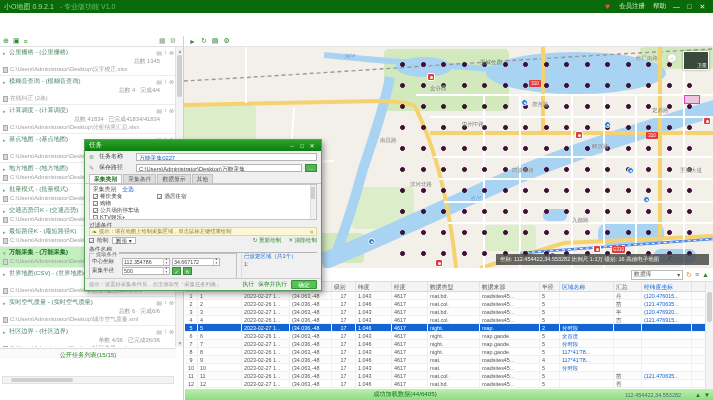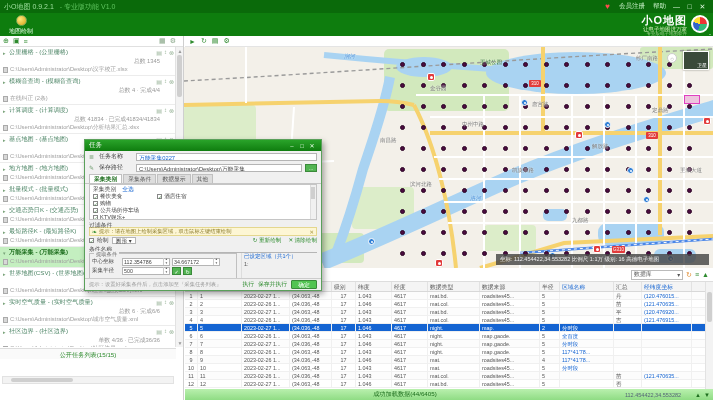--- a/index.html
+++ b/index.html
@@ -172,33 +172,20 @@
     <span class="tsub">- 专业版功能 V1.0</span>
     <span class="spacer"></span>
     <span class="heart">♥</span>
     <span class="tlink">会员注册</span>
     <span class="tlink">帮助</span>
     <span class="wbtn">—</span>
     <span class="wbtn">□</span>
     <span class="wbtn">✕</span>
   </div>
 
-  <div id="ribbon">
-    <div class="tool">
-      <div class="ticon"></div>
-      <div class="tlabel">地图绘制</div>
-    </div>
-    <div id="logo">
-      <div class="l1">小O地图</div>
-      <div class="l2">让电子地图进万家</div>
-      <div class="l3">专业版电子地图软件</div>
-    </div>
-    <div id="logoball"></div>
-    <div id="ribcollapse">ˇ</div>
-  </div>
 
   <div id="sidebar">
     <div id="sbtoolbar">
       <span class="sic">⊕</span>
       <span class="sic">▣</span>
       <span class="sic">≡</span>
       <span class="spacer"></span>
       <span class="sic gray">▦</span>
       <span class="sic gray">⚙</span>
     </div>

